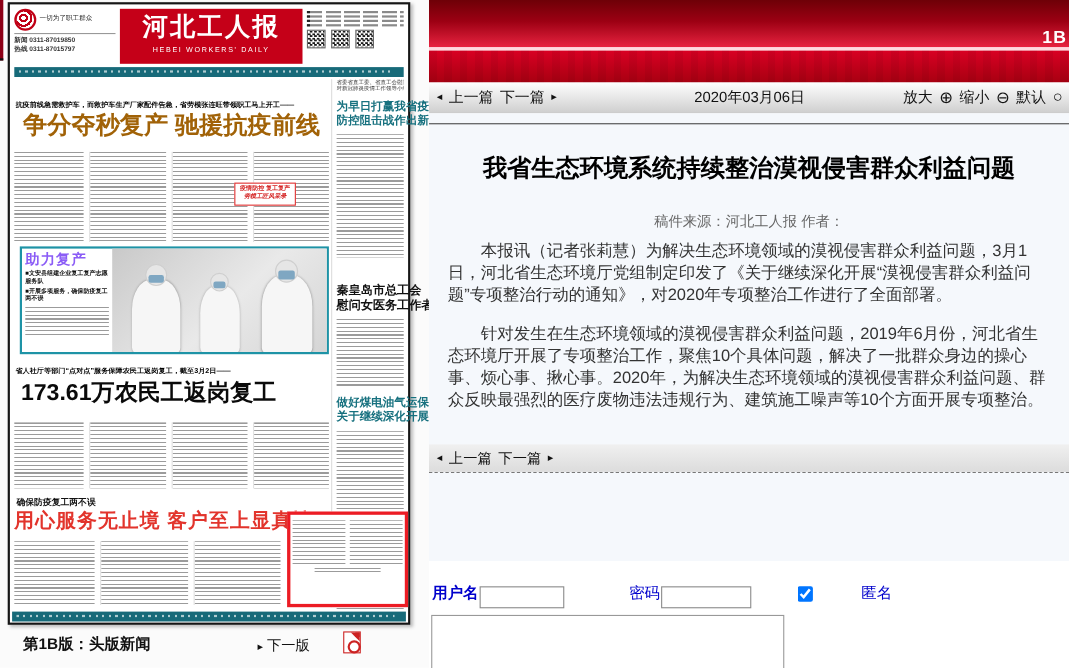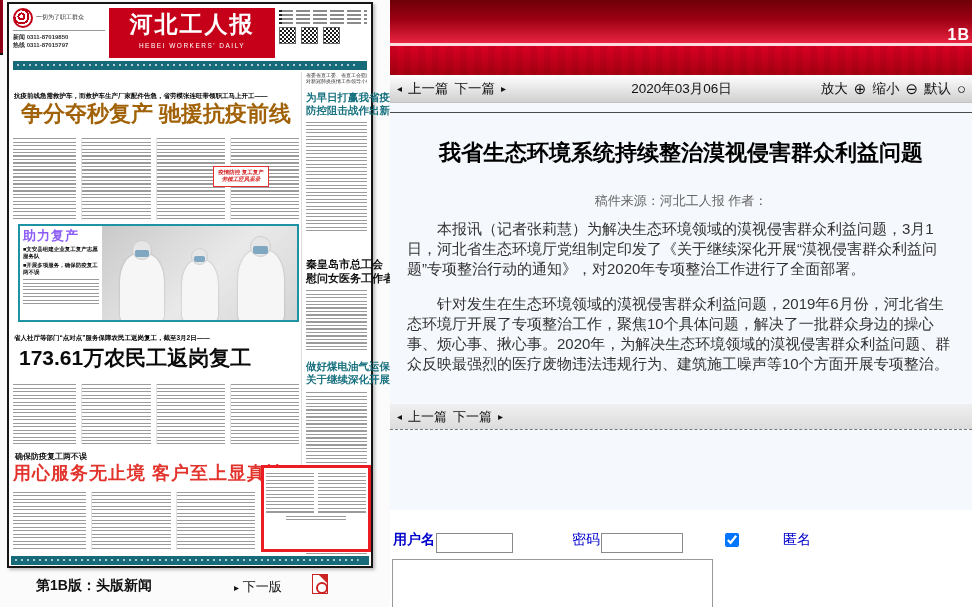--- a/index.html
+++ b/index.html
@@ -74,21 +74,21 @@
   .hl-cols .col { flex:1; height:40px; }
   .hl-byline { width:60px; height:4px; margin:3px auto 0; }
 
   .rcol { position:absolute; left:292px; top:68px; width:66px; height:480px; border-left:1px solid #ddd; padding-left:4px; }
   .rk { font-size:5px; color:#333; white-space:nowrap; overflow:hidden; }
   .rh { text-align:center; font-weight:900; white-space:nowrap; }
   .rh.teal { color:#17717f; font-size:10.5px; }
   .rh.dark { color:#111; font-size:11px; }
   .rcol .tx { margin-top:5px; }
 
-  .page-footer-label { position:absolute; left:36px; top:577px; font-size:14px; font-weight:bold; color:#111; }
+  .page-footer-label { position:absolute; left:21px; top:577px; font-size:14px; font-weight:bold; color:#111; }
   .next-page { position:absolute; left:234px; top:578px; font-size:13px; color:#111; cursor:pointer; }
   .next-page .tri { font-size:10px; }
   .pdf-icon { position:absolute; left:312px; top:574px; width:16px; height:20px; background:#fff; border:1px solid #cc2222; cursor:pointer; }
   .pdf-icon:before { content:""; position:absolute; right:0; top:0; border:4px solid #cc2222; border-left-color:transparent; border-bottom-color:transparent; }
   .pdf-icon:after { content:""; position:absolute; left:3px; top:7px; width:8px; height:8px; border-radius:50%; border:2px solid #cc2222; }
 
   
   .right-pane { position:absolute; left:390px; top:0; width:582px; height:607px; background:#fff; }
   .banner { position:absolute; left:0; top:0; width:582px; height:75px;border-radius:19px; }
   .banner .top { height:43px; background:linear-gradient(180deg,#6e0007 0%,#9c0013 45%,#e82340 100%); }

